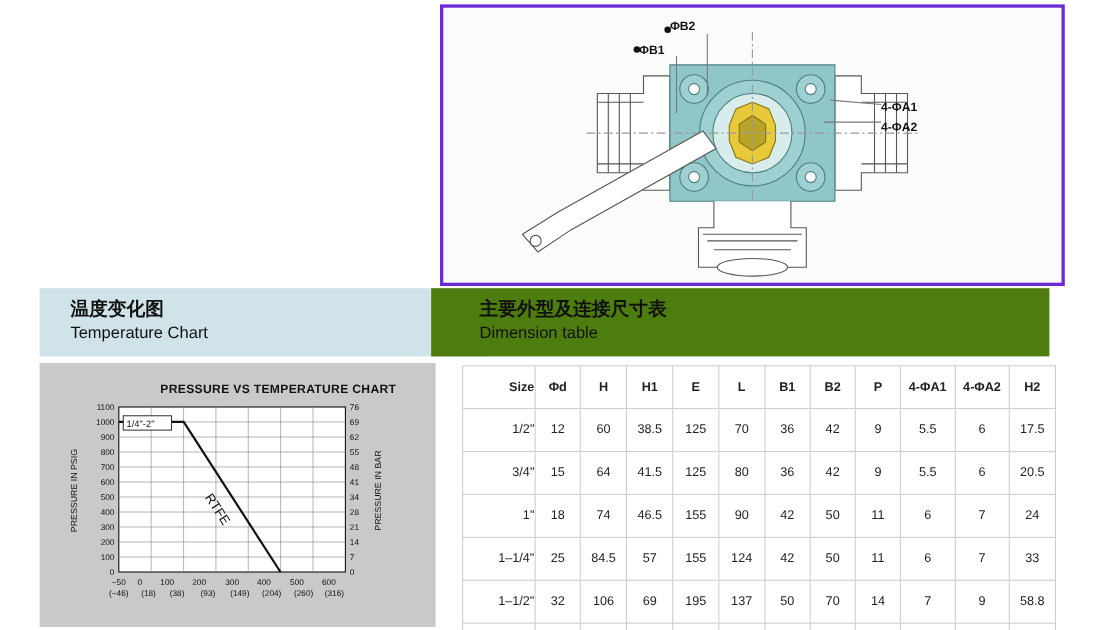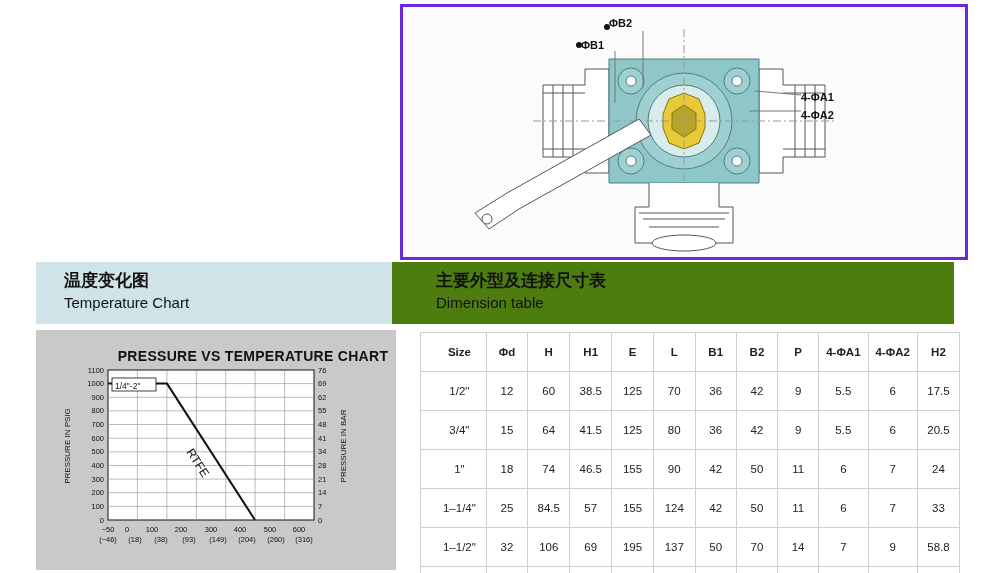--- a/index.html
+++ b/index.html
@@ -32,41 +32,41 @@
   .hdr .cn{font-size:17px;font-weight:bold;color:#111;line-height:21px;}
   .hdr .en{font-size:15px;color:#111;line-height:20px;margin-top:2px;}
 
   
   .chart-block{
     position:absolute;left:36px;top:330px;width:360px;height:240px;
     background:#c9c9c9;
   }
   .chart-title{
     position:absolute;left:0;top:18px;width:434px;text-align:center;
-    font-size:14px;font-weight:bold;letter-spacing:.3px;color:#111;
+    font-size:11px;font-weight:bold;letter-spacing:.3px;color:#111;
   }
   .chart-svg{position:absolute;left:0;top:30px;}
 
   
   .dim-table{
     position:absolute;left:420px;top:332px;width:540px;
     border-collapse:collapse;
     font-size:11.5px;
   }
   .dim-table th,.dim-table td{
     border:1px solid #cfcfcf;
     height:38px;
     text-align:center;
     font-weight:normal;
     color:#222;
     padding:0;
   }
   .dim-table thead th{font-weight:bold;background:#ffffff;}
   .dim-table td.size-col,.dim-table th.size-col{
-    text-align:center;padding-left:12px;width:56px;
+    text-align:right;padding-left:12px;width:56px;
   }
   .dim-table col.c{width:44px;}
 </style>
 </head>
 <body>
 
 <div class="page">
 
   <div class="drawing-panel">
     <svg class="drawing-svg" width="562" height="250" viewBox="0 0 562 250">

